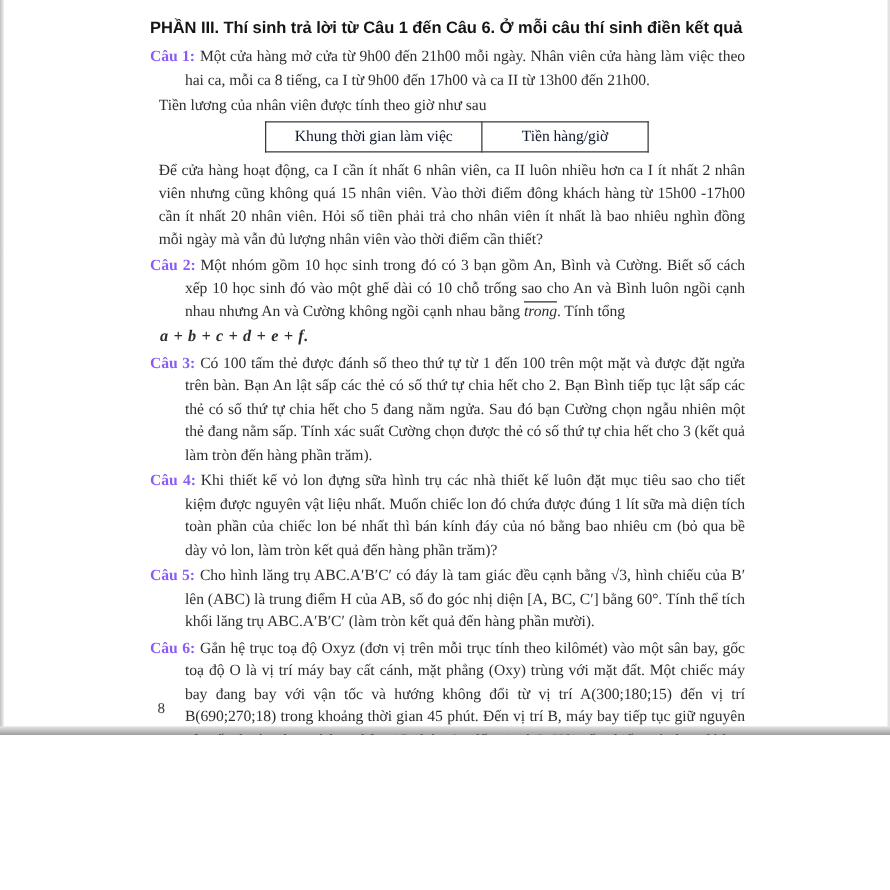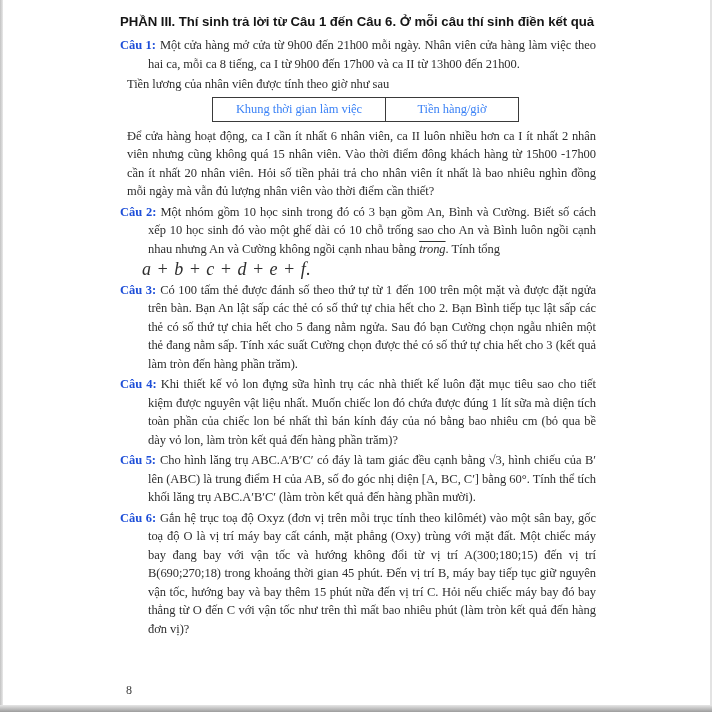--- a/index.html
+++ b/index.html
@@ -1,17 +1,17 @@
 <!DOCTYPE html>
 <html><head>
 <meta charset="utf-8">
 <style>
   html,body { margin:0; padding:0; background:#ffffff; }
   .page {
-    position:relative; width:712px; height:712px;
+    position:relative; width:712px; height:588px;
     background:#ffffff; overflow:hidden;
     font-family:"Liberation Serif", serif;
     color:#2e2e2e;
   }
   
   .edge-left  { position:absolute; left:0; top:0; bottom:0; width:3px;
                 background:linear-gradient(to right,#c2c2c2,#e9e9e9); }
   .edge-right { position:absolute; right:0; top:0; bottom:0; width:2px;
                 background:#e3e3e3; }
   .edge-bottom{ position:absolute; left:0; right:0; bottom:0; height:7px;
@@ -23,36 +23,36 @@
     text-align:justify;
   }
   .section-header {
     font-family:"Liberation Sans", sans-serif;
     font-weight:bold; font-size:13.2px; line-height:20px;
     color:#151515; margin:0 0 4px 0; text-align:left;
   }
   .section-header .line2 { display:block; margin-left:29px; }
 
   p.q { margin:0 0 2px 0; padding-left:28px; text-indent:-28px; }
-  .qlabel { font-weight:bold; color:#1d4ed8; margin-right:4px; }
+  .qlabel { font-weight:bold; color:#8b5cf6; margin-right:4px; }
   p.sub  { margin:0 0 2px 0; padding-left:7px; }
 
   table.salary {
     border-collapse:collapse; margin:3px 0 5px 92px;
-    font-size:12.5px; color:#3b82f6;
+    font-size:12.5px; color:#0f172a;
   }
   table.salary td {
     border:1px solid #3a3a3a; text-align:center;
     padding:2px 10px; height:19px;
   }
   table.salary td.c1 { width:152px; }
   table.salary td.c2 { width:112px; }
 
   .overline-term { font-style:italic; text-decoration:overline; font-family:"Liberation Serif", serif; }
-  .formula { margin:0 0 2px 14px; padding-left:8px; font-style:italic; font-size:18px; letter-spacing:0.5px; }
+  .formula { margin:0 0 2px 0; padding-left:8px; font-style:italic; font-size:13px; letter-spacing:0.5px;font-weight:bold; }
 
   .gap-before { margin-top:7px; }
 
   .page-number {
     position:absolute; left:126px; bottom:14px;
     font-family:"Liberation Serif", serif; font-size:12px; color:#3a3a3a;
   }
 </style>
 </head>
 <body>

